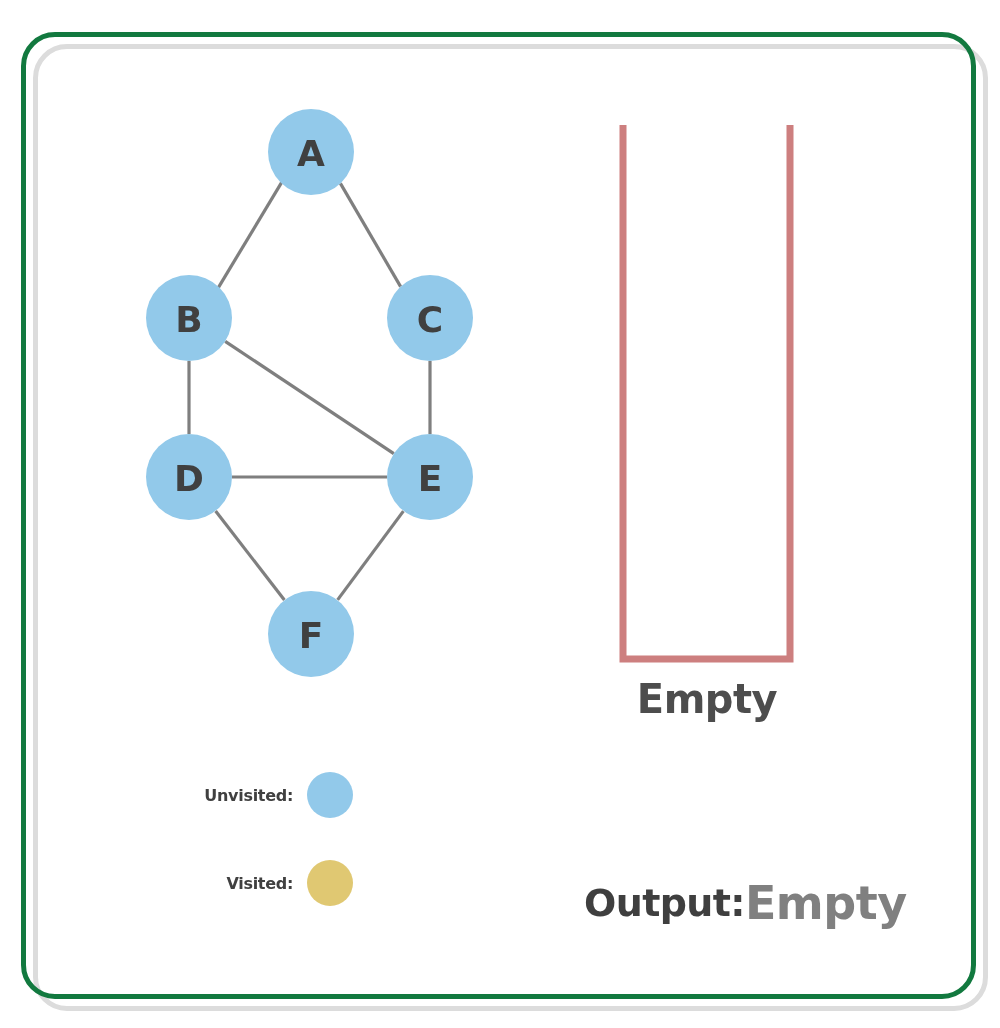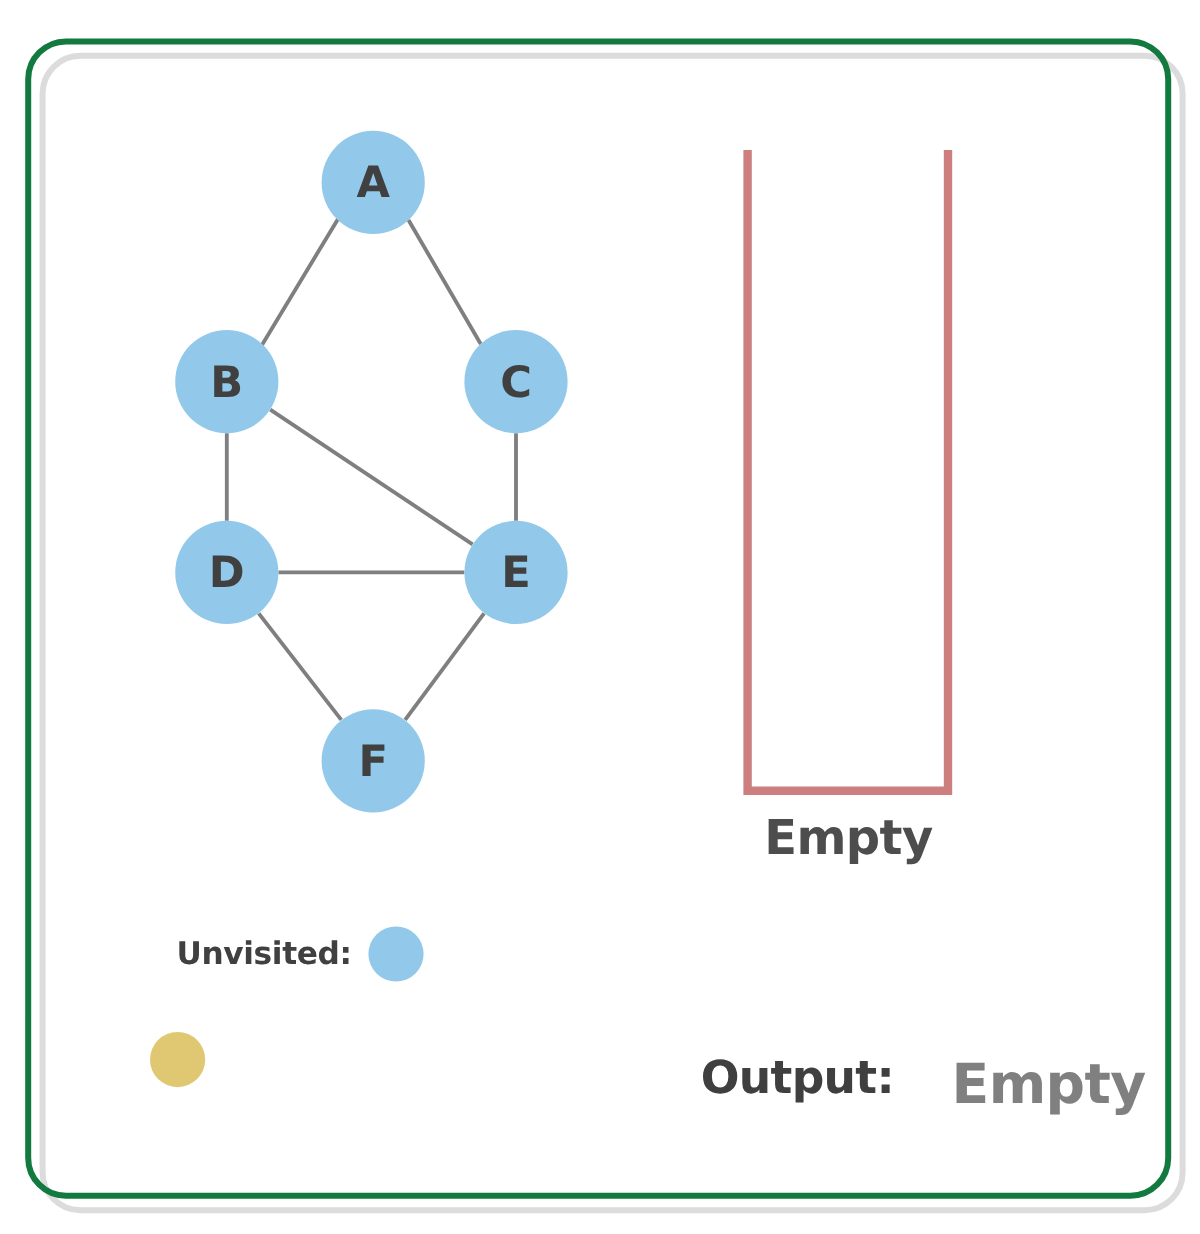--- a/index.html
+++ b/index.html
@@ -88,21 +88,21 @@
   }
 
   
   .legend-row {
     position: absolute;
     display: flex;
     align-items: center;
     white-space: nowrap;
   }
   .legend-row .legend-text {
-    font-size: 26px;
+    font-size: 16px;
     font-weight: 700;
     color: #404040;
     text-align: right;
     width: 168px;
     padding-right: 14px;
     letter-spacing: -0.3px;
   }
   .legend-swatch {
     width: 46px;
     height: 46px;
@@ -111,23 +111,22 @@
   }
   #legend-unvisited { left: 125px; top: 772px; }
   #legend-visited   { left: 125px; top: 860px; }
 
   
   .output-row {
     position: absolute;
     left: 584px;
     top: 876px;
     display: flex;
-    align-items: flex-start;
+    align-items: center;
     white-space: nowrap;
-    gap: 48px;
   }
   .output-label {
     font-size: 38px;
     font-weight: 700;
     color: #3f3f3f;
     letter-spacing: -0.6px;
   }
   .output-value {
     font-size: 46px;
     font-weight: 600;
@@ -187,20 +186,21 @@
   </svg>
 
   <div class="stack-label">Empty</div>
 
   <div class="legend-row" id="legend-unvisited">
     <span class="legend-text">Unvisited:</span>
     <span class="legend-swatch" style="background:#92c9ea"></span>
   </div>
 
   <div class="legend-row" id="legend-visited">
+    <span class="legend-text">Visited:</span>
     <span class="legend-swatch" style="background:#e0c872"></span>
   </div>
 
   <div class="output-row">
     <span class="output-label">Output:</span>
     <span class="output-value">Empty</span>
   </div>
 
 </div>
 

